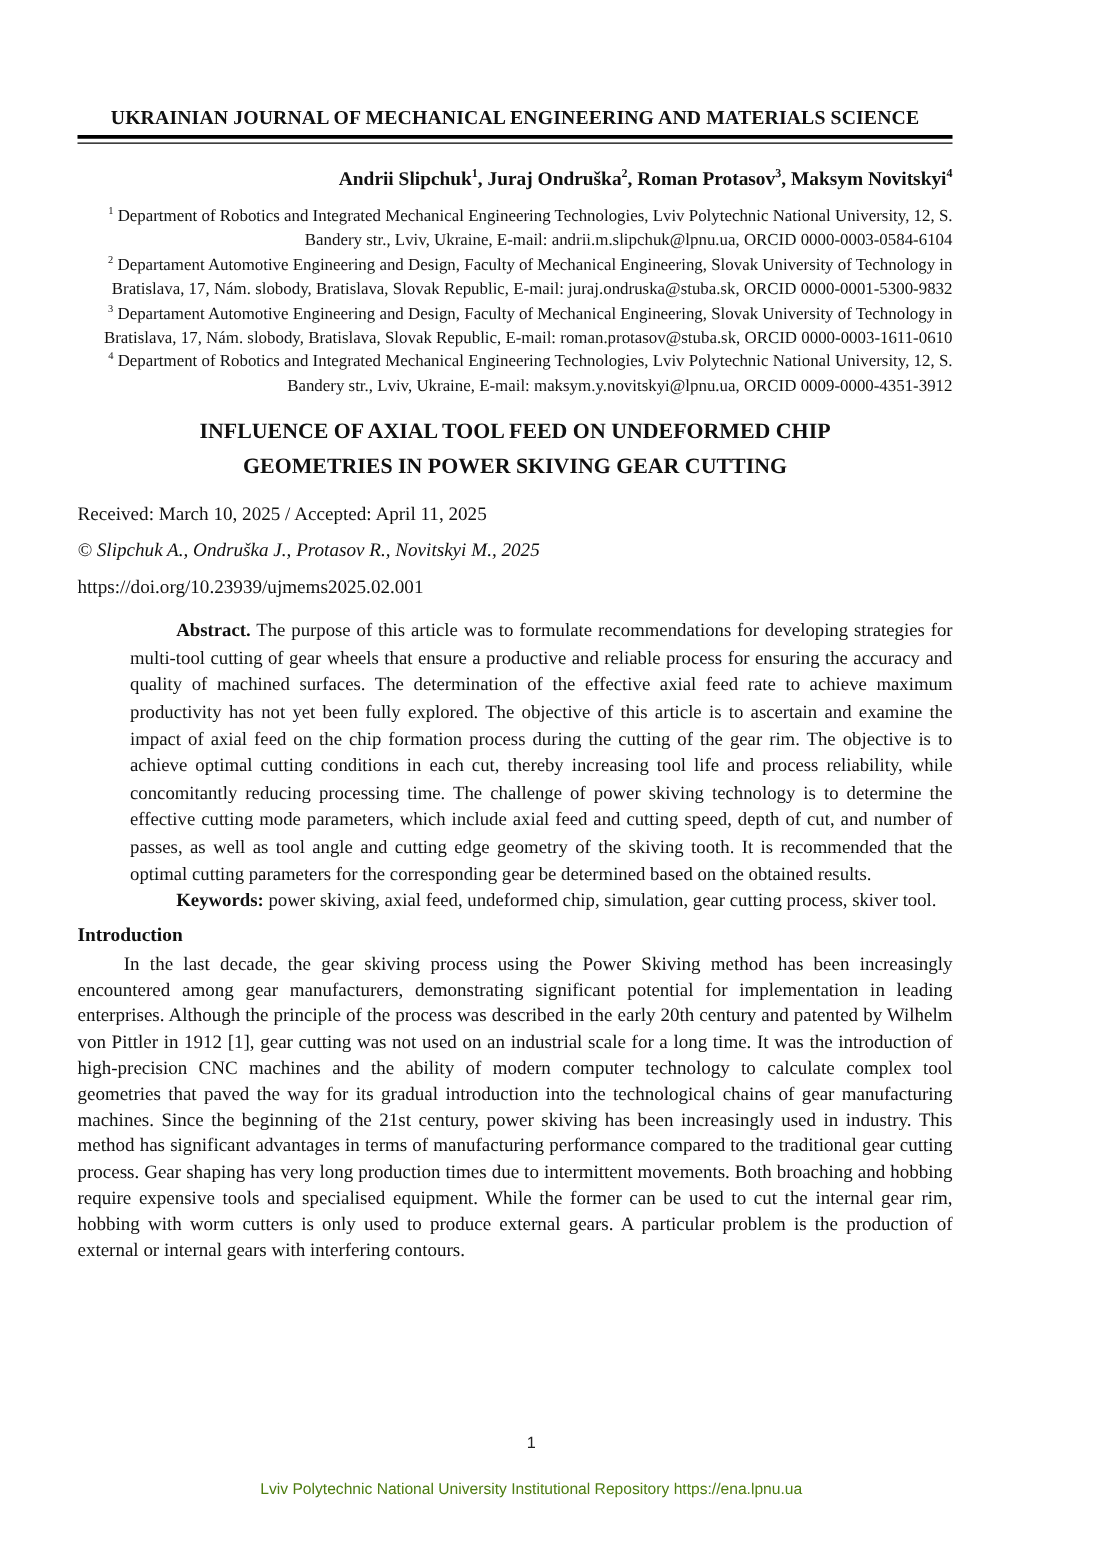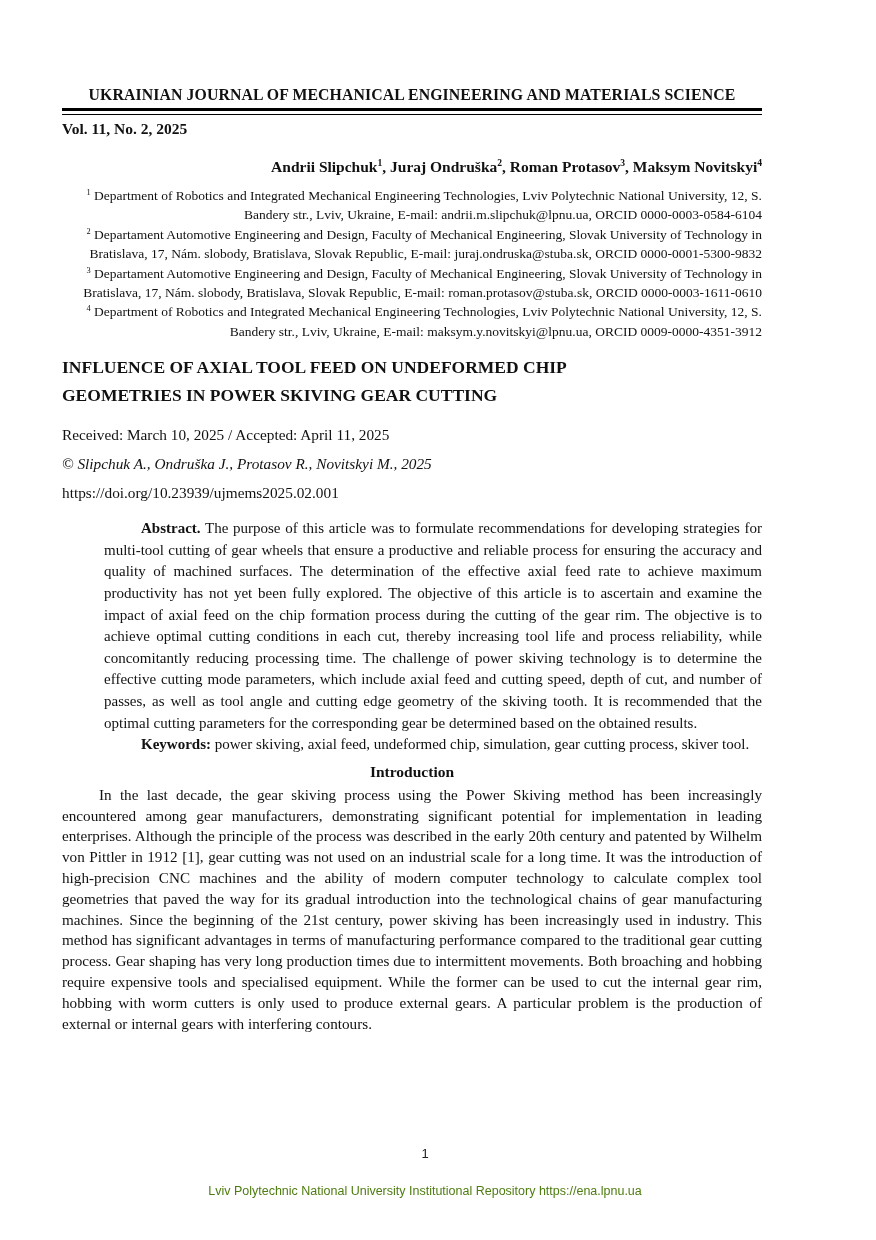--- a/index.html
+++ b/index.html
@@ -46,40 +46,41 @@
   sup { font-size: 0.62em; line-height: 0; vertical-align: super; }
   .affiliations {
     margin-top: 10px;
     text-align: right;
     font-size: 13.5px;
     line-height: 19.4px;
   }
   .affiliations p { margin: 0; }
   .article-title {
     margin-top: 12px;
+    text-align: center;
     font-weight: bold;
     font-size: 17.5px;
     line-height: 28px;
   }
   .received-line { margin-top: 17px; font-size: 15.3px; }
   .copyright-line { margin-top: 11px; font-size: 15.3px; font-style: italic; }
   .doi-line { margin-top: 11px; font-size: 15.3px; }
   .doi-prefix { font-weight: normal; }
   .abstract-block { margin-left: 42px; margin-top: 16px; }
   .abstract-block p {
     margin: 0;
     text-align: justify;
     text-indent: 37px;
     font-size: 15px;
     line-height: 21.6px;
   }
   .lead-label { font-weight: bold; }
   .intro-heading {
     margin-top: 7px;
-    text-align: center;
+    text-align: left;
     font-weight: bold;
     font-size: 15.5px;
   }
   .intro-paragraph {
     margin: 4px 0 0 0;
     text-align: justify;
     text-indent: 37px;
     font-size: 15.2px;
     line-height: 20.8px;
   }
@@ -106,21 +107,20 @@
 </style>
 </head>
 <body>
 
 <div class="page">
 
   <div class="journal-header">UKRAINIAN JOURNAL OF MECHANICAL ENGINEERING AND MATERIALS SCIENCE</div>
 
   <div class="journal-rule"></div>
 
-  <div class="volume-line">Vol. 11, No. 2, 2025</div>
 
   <div class="authors-line">Andrii Slipchuk<sup>1</sup>, Juraj Ondruška<sup>2</sup>, Roman Protasov<sup>3</sup>, Maksym Novitskyi<sup>4</sup></div>
 
   <div class="affiliations">
       <p><sup>1</sup> Department of Robotics and Integrated Mechanical Engineering Technologies, Lviv Polytechnic National University, 12, S. Bandery str., Lviv, Ukraine, E-mail: andrii.m.slipchuk@lpnu.ua, ORCID 0000-0003-0584-6104</p>
       <p><sup>2</sup> Departament Automotive Engineering and Design, Faculty of Mechanical Engineering, Slovak University of Technology in Bratislava, 17, Nám. slobody, Bratislava, Slovak Republic, E-mail: juraj.ondruska@stuba.sk, ORCID 0000-0001-5300-9832</p>
       <p><sup>3</sup> Departament Automotive Engineering and Design, Faculty of Mechanical Engineering, Slovak University of Technology in Bratislava, 17, Nám. slobody, Bratislava, Slovak Republic, E-mail: roman.protasov@stuba.sk, ORCID 0000-0003-1611-0610</p>
       <p><sup>4</sup> Department of Robotics and Integrated Mechanical Engineering Technologies, Lviv Polytechnic National University, 12, S. Bandery str., Lviv, Ukraine, E-mail: maksym.y.novitskyi@lpnu.ua, ORCID 0009-0000-4351-3912</p>
     </div>
 

